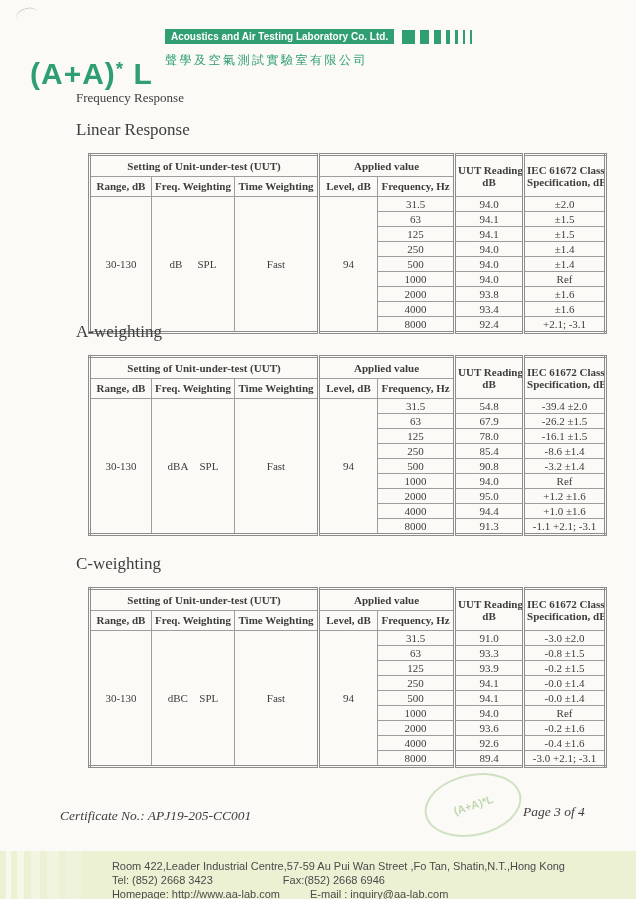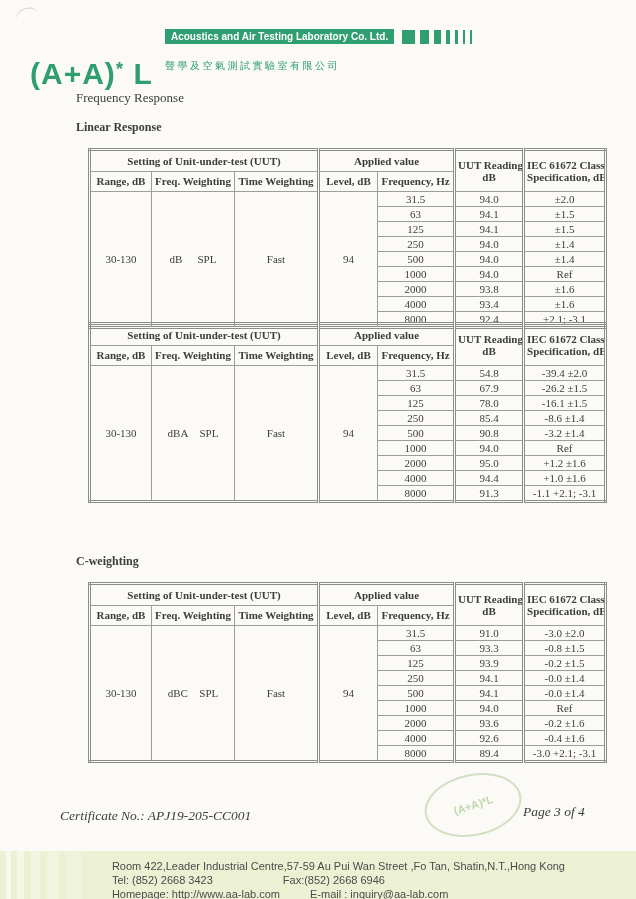--- a/index.html
+++ b/index.html
@@ -25,29 +25,29 @@
   .banner { display: flex; align-items: center; }
   .banner-label {
     font-family: "Liberation Sans", sans-serif;
     font-weight: bold; font-size: 10px; line-height: 1;
     color: #ffffff; padding: 3px 6px 2px 6px; white-space: nowrap;
   }
   .bars { display: flex; align-items: center; margin-left: 8px; }
   .bars div { height: 14px; margin-right: 5px; }
   .company-zh {
     font-family: Liberation Sans, sans-serif;
-    font-size: 10px; letter-spacing: 2.5px; margin-top: 15px; white-space: nowrap;
+    font-size: 12px; letter-spacing: 2.5px; margin-top: 8px; white-space: nowrap;
   }
 
   
   .heading { position: absolute; left: 76px; font-size: 13px; }
 
   
   .tbl-block { position: absolute; left: 76px; }
-  .tbl-title { font-size: 12px; margin: 0 0 13px 0; font-weight: bold; }
+  .tbl-title { font-size: 17px; margin: 0 0 13px 0; }
   table.data {
     margin-left: 12px;
     border-collapse: collapse; table-layout: fixed;
     width: 432px;
     border: 3px double #8c8c8c;
     font-size: 11px; color: #3d3d3d;
   }
   table.data th, table.data td {
     border: 1px solid #9d9d9d;
     padding: 0 2px; text-align: center; vertical-align: middle;
@@ -216,20 +216,21 @@
           <tr>
             <td>8000</td>
             <td class="dbl-left">92.4</td>
             <td class="dbl-left">+2.1; -3.1</td>
           </tr>
         </tbody>
     </table>
   </div>
 
   <div class="tbl-block" style="top:322px">
+    <div class="tbl-title">A-weighting</div>
     <table class="data">
       <colgroup>
           <col style="width:62px">
           <col style="width:83px">
           <col style="width:84px">
           <col style="width:59px">
           <col style="width:77px">
           <col style="width:69px">
           <col style="width:82px">
         </colgroup>

